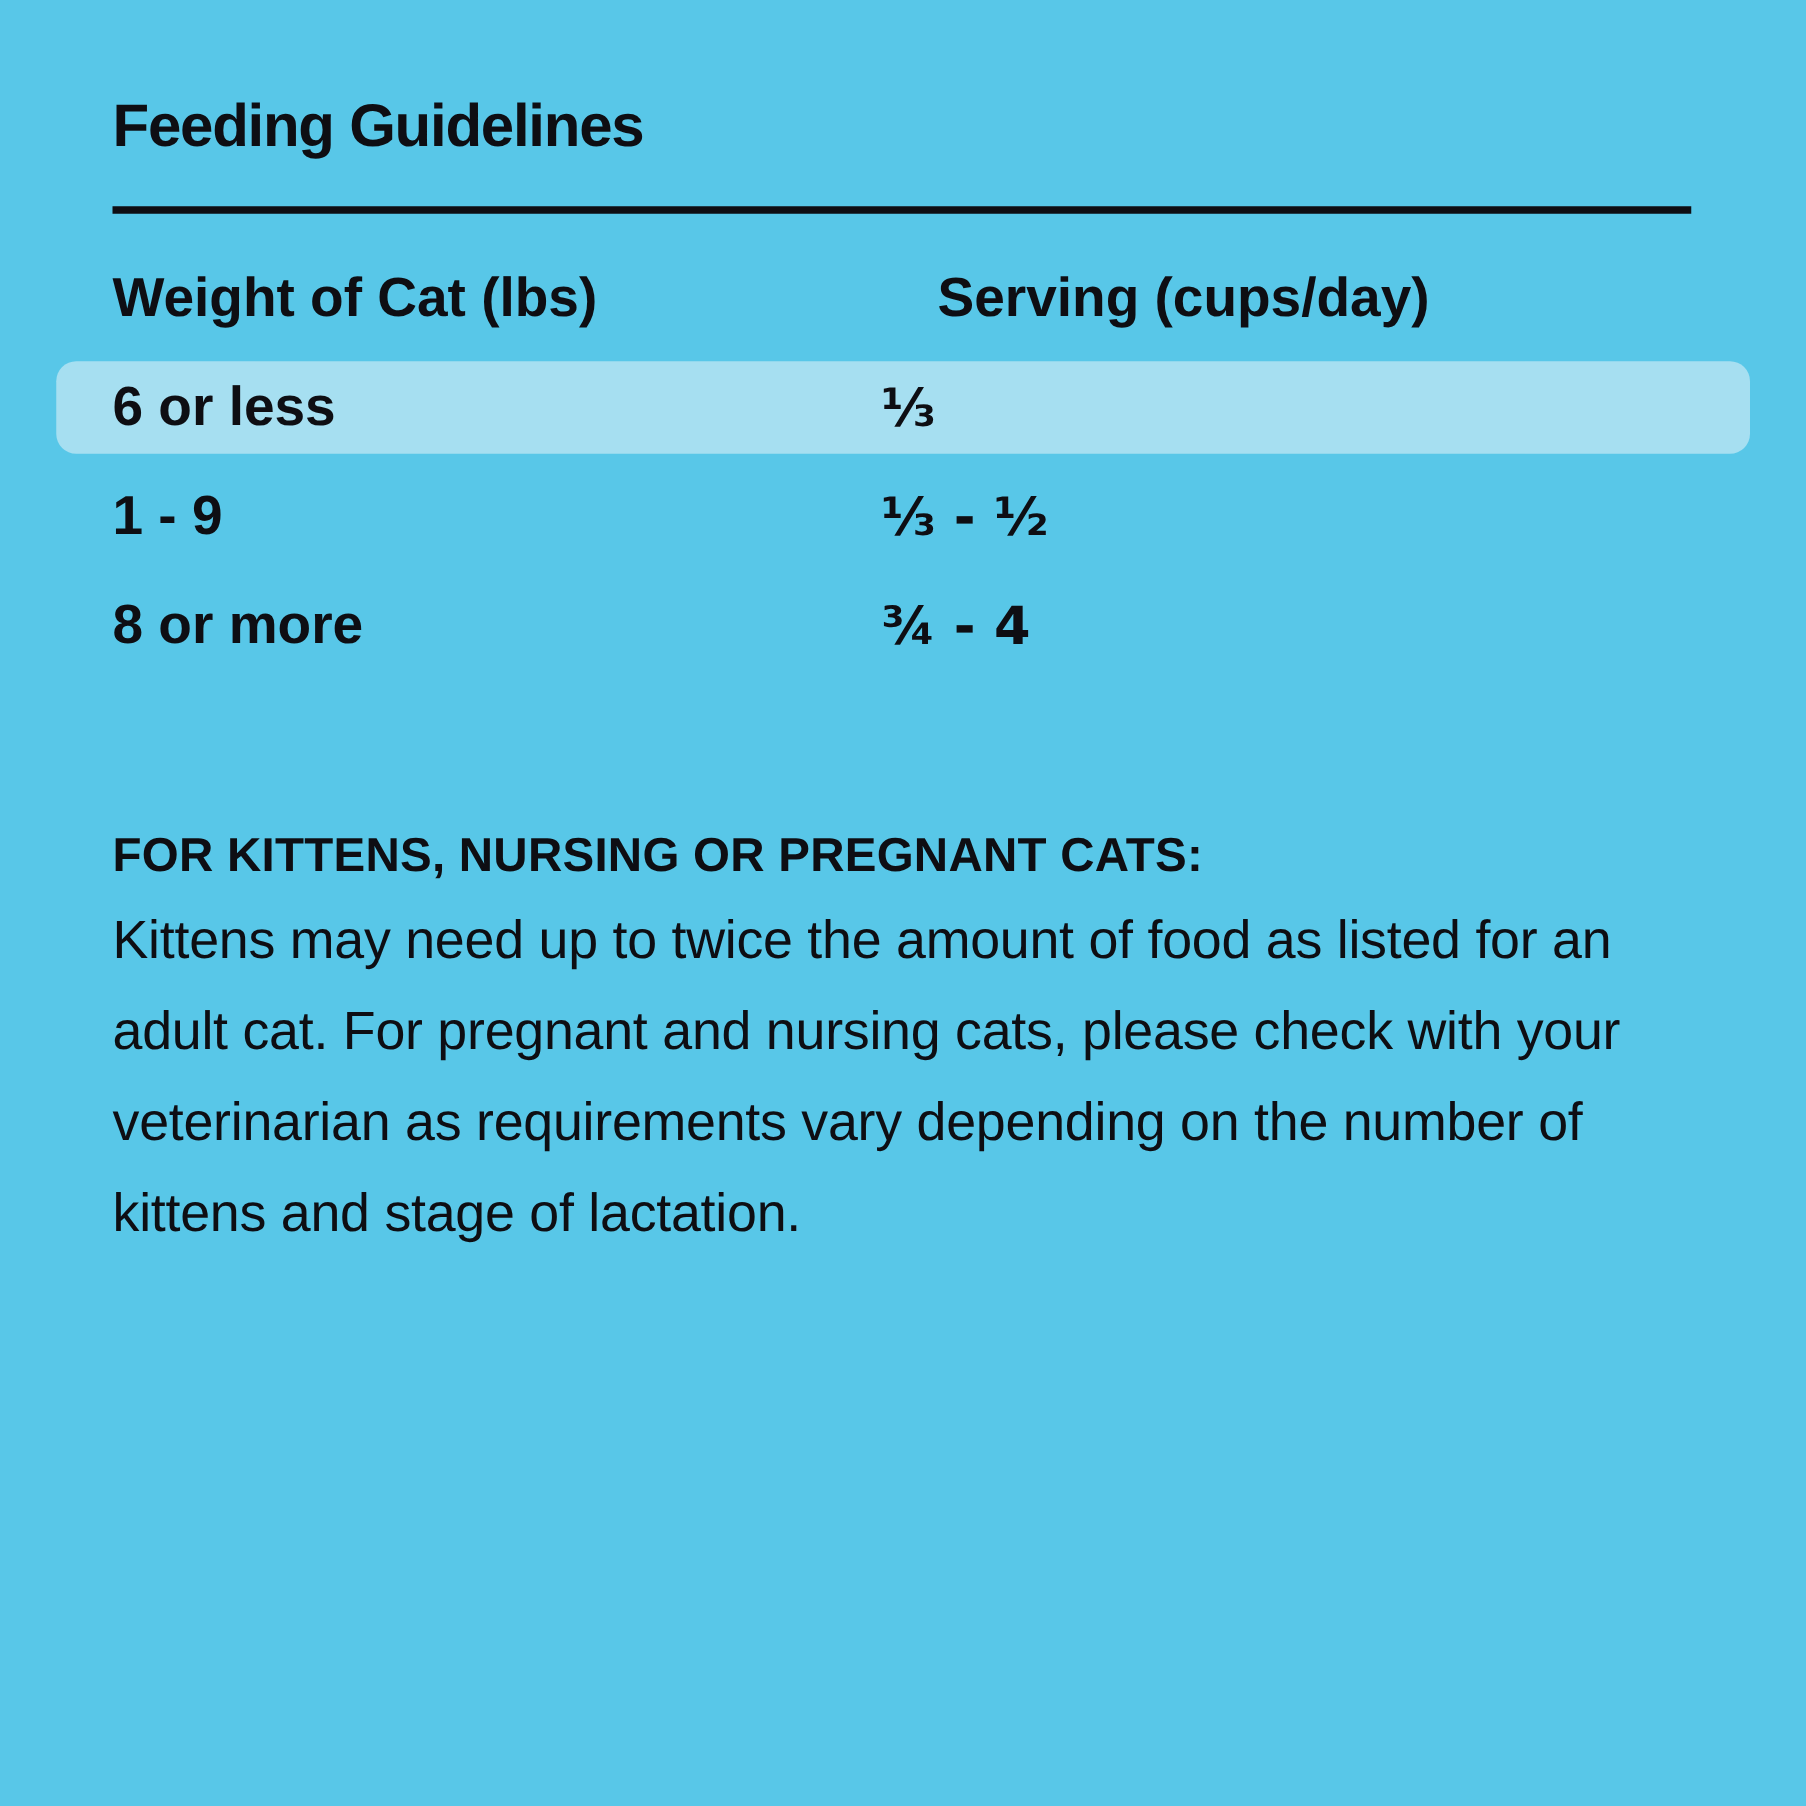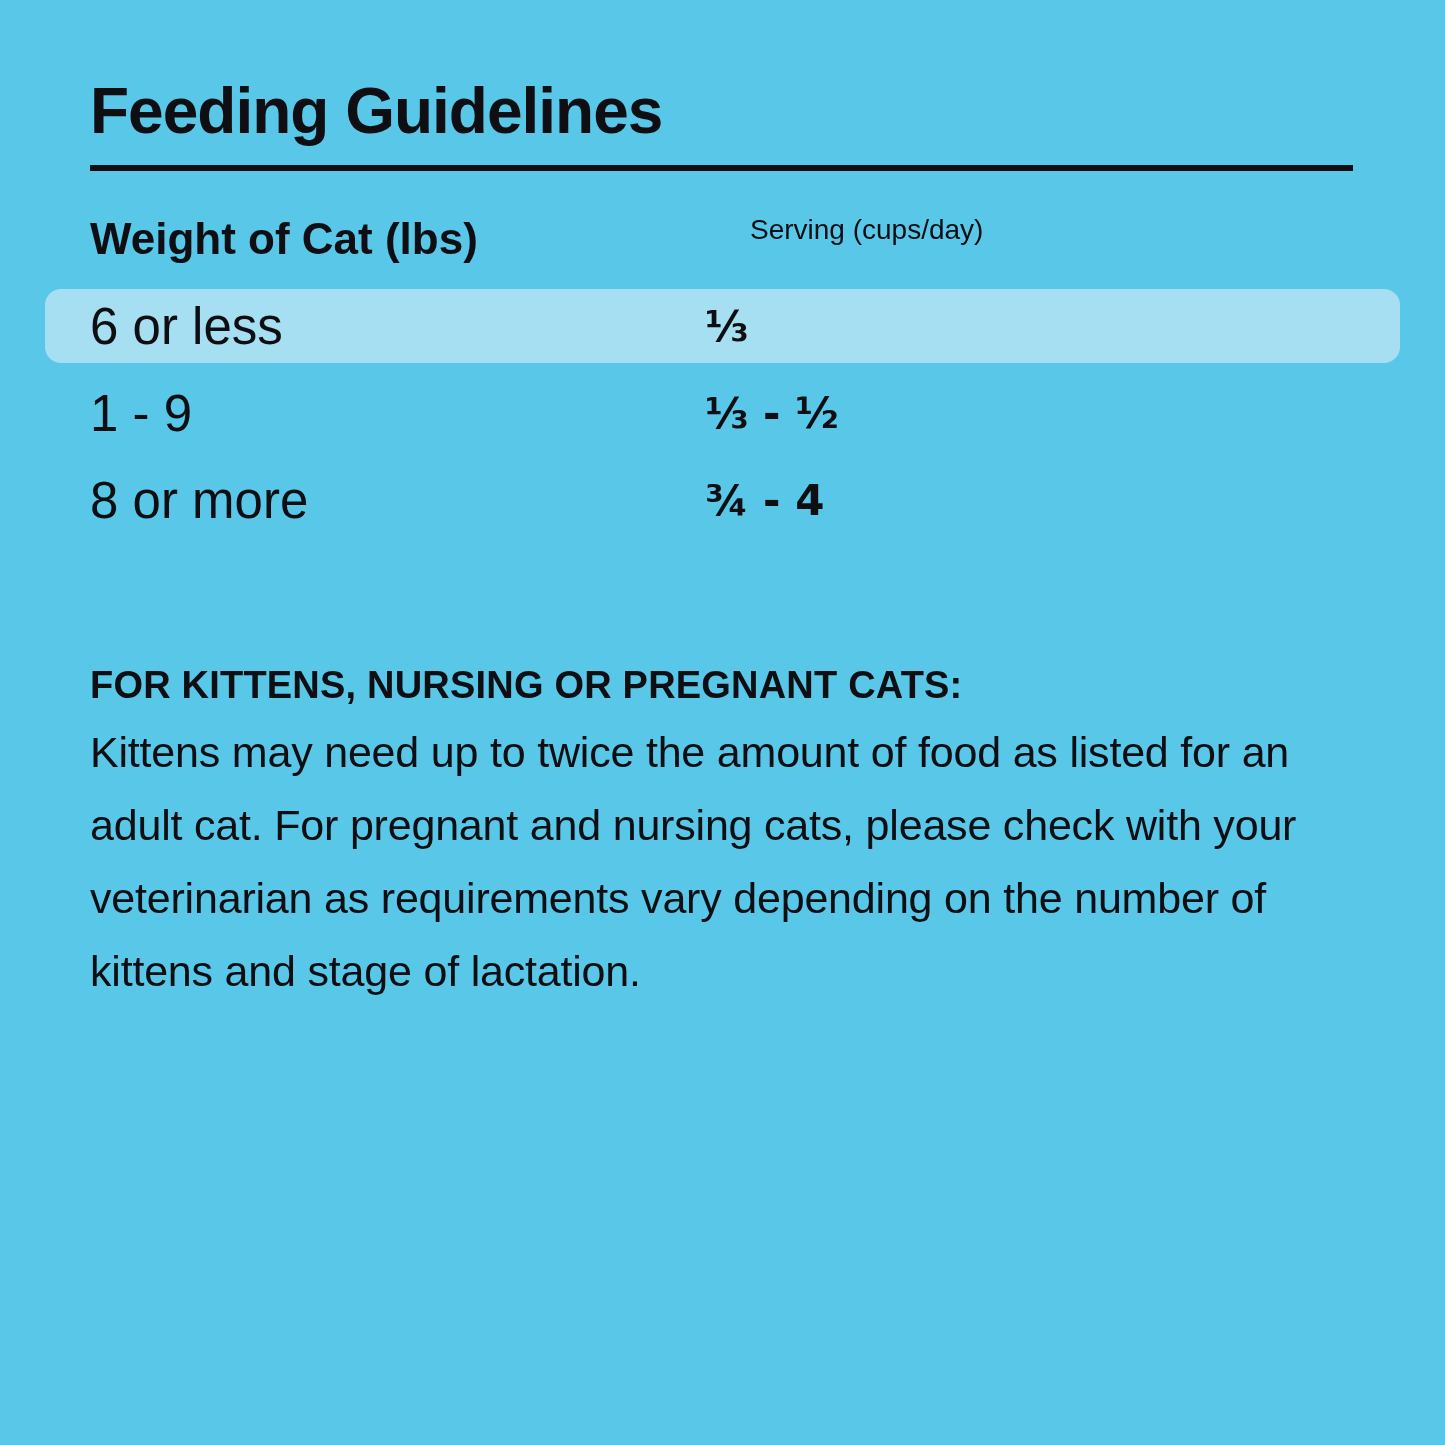--- a/index.html
+++ b/index.html
@@ -16,21 +16,21 @@
   }
   .panel {
     position: relative;
     width: 1445px;
     height: 1445px;
   }
   .title {
     position: absolute;
     left: 90px;
     top: 74px;
-    font-size: 64px;
+    font-size: 48px;
     font-weight: 800;
     letter-spacing: -1px;
     white-space: nowrap;
   }
   .title-rule {
     position: absolute;
     left: 90px;
     top: 165px;
     width: 1263px;
     height: 6px;
@@ -46,22 +46,22 @@
   .col-weight-header {
     position: absolute;
     left: 90px;
     font-size: 44px;
     font-weight: 700;
     white-space: nowrap;
   }
   .col-serving-header {
     position: absolute;
     left: 750px;
-    font-size: 28px;
-    font-weight: 400;
+    font-size: 44px;
+    font-weight: 700;
     white-space: nowrap;
   }
   .table-rows {
     position: absolute;
     left: 0;
     top: 289px;
     width: 1445px;
   }
   .feed-row {
     position: relative;
@@ -73,22 +73,22 @@
     align-items: center;
     border-radius: 16px;
   }
   .feed-row.highlight {
     background: #A6DFF1;
   }
   .cell-weight {
     display: inline-block;
     margin-left: 45px;
     width: 615px;
-    font-size: 51px;
-    font-weight: 400;
+    font-size: 44px;
+    font-weight: 700;
     white-space: nowrap;
   }
   .cell-serving {
     display: inline-block;
     font-size: 42px;
     font-weight: 700;
     font-family: "DejaVu Sans", "Liberation Sans", sans-serif;
     white-space: nowrap;
   }
   .note-heading {

